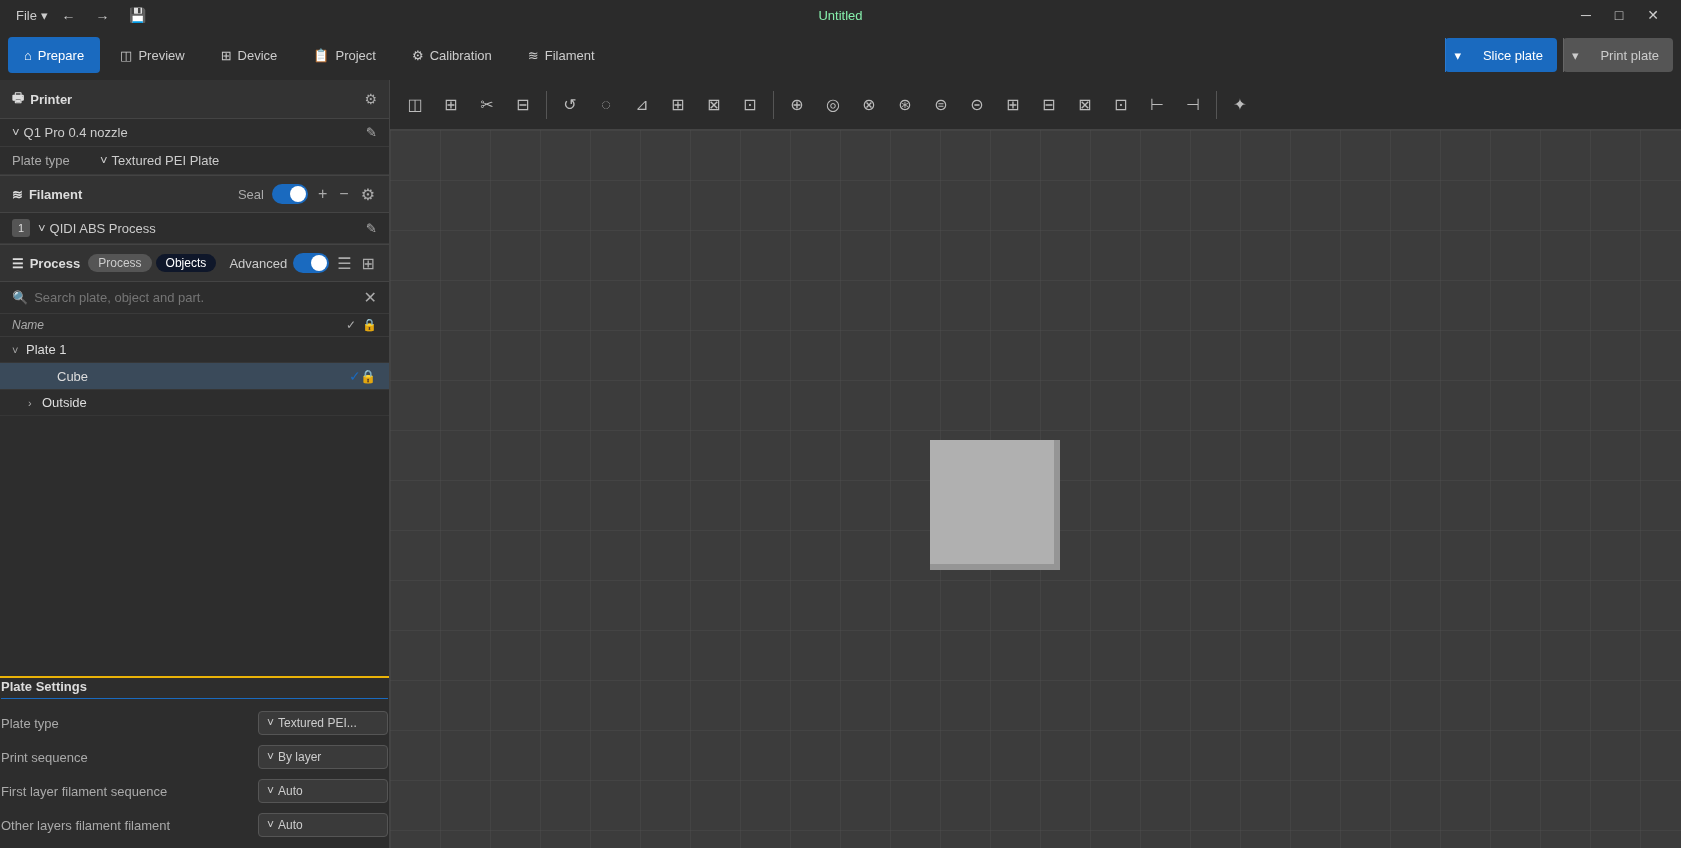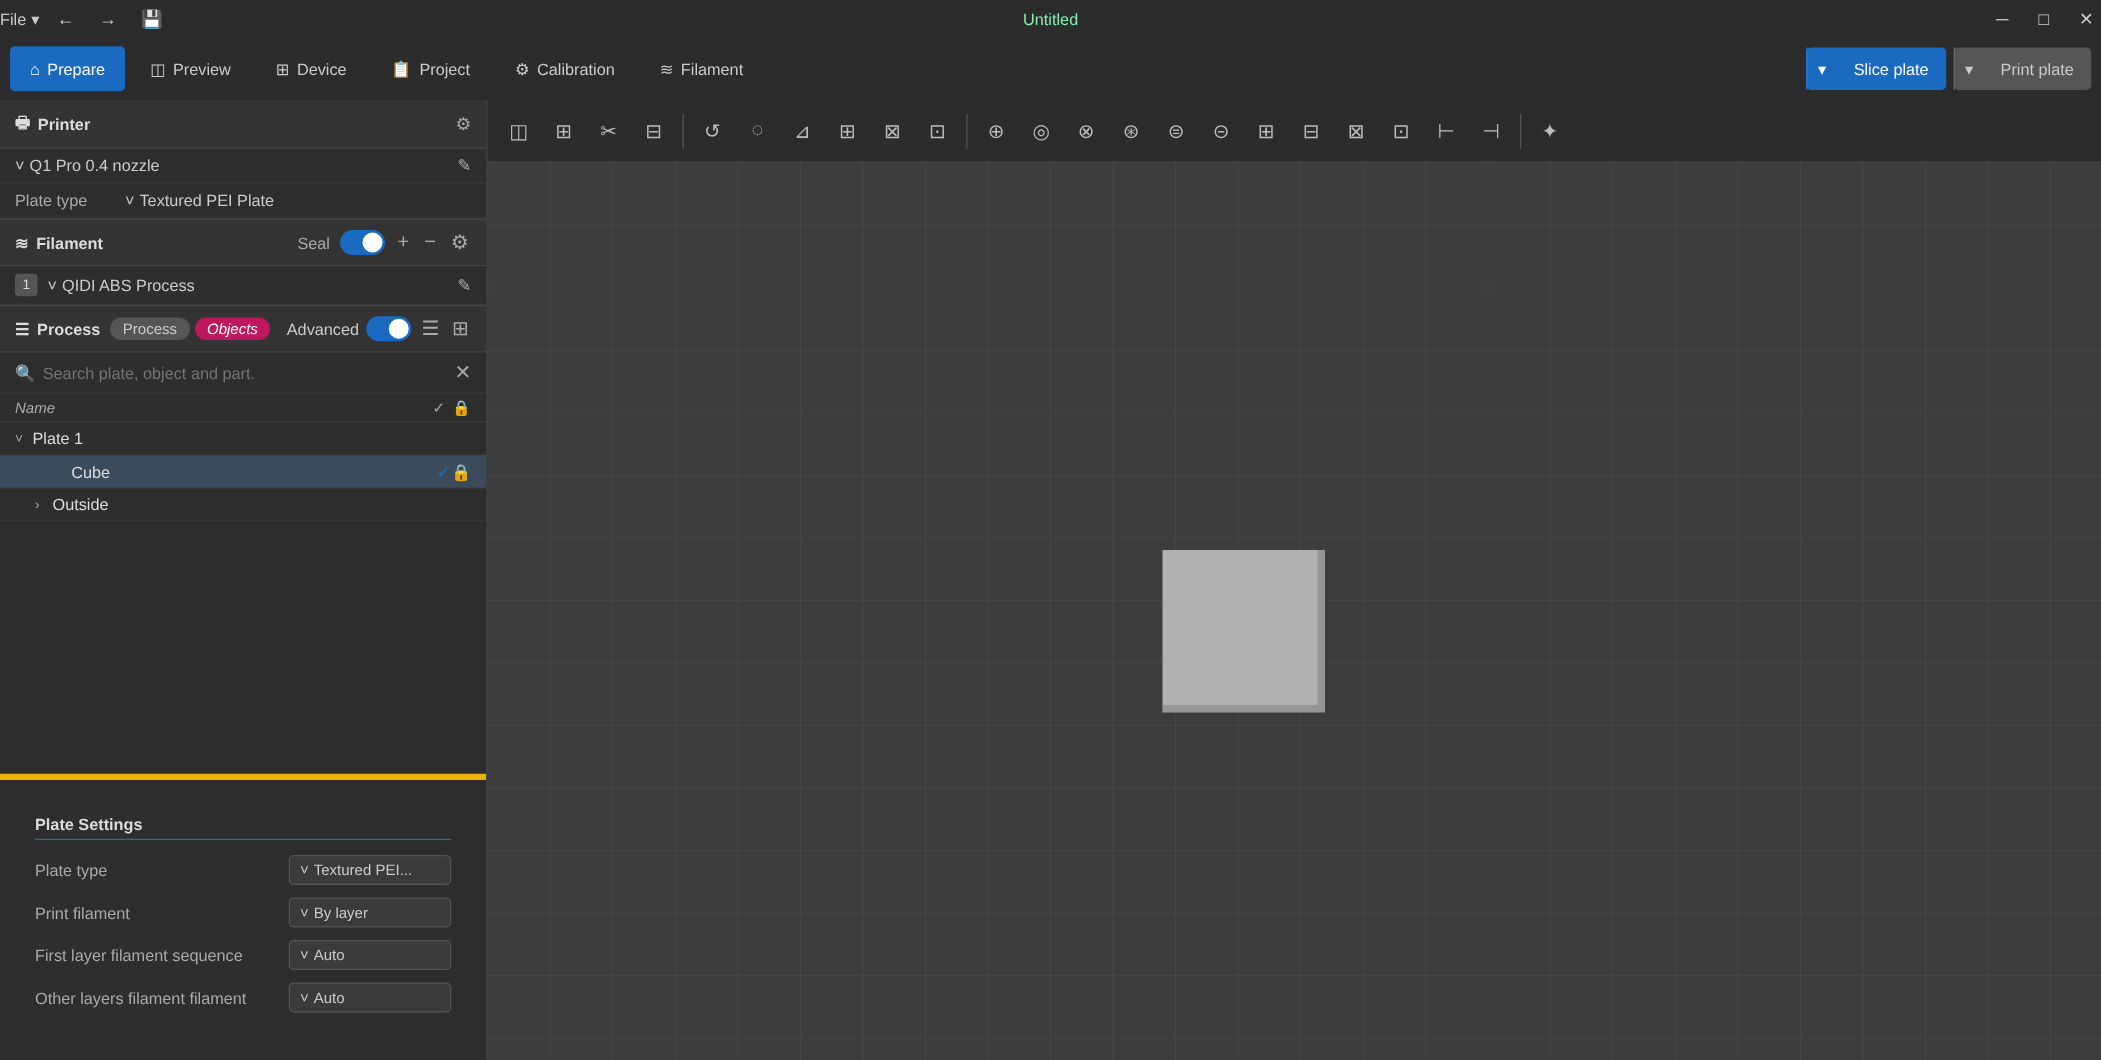--- a/index.html
+++ b/index.html
@@ -1,19 +1,19 @@
 <!DOCTYPE html>
 <html><head>
   <meta charset="utf-8">
   <style>
     * { box-sizing: border-box; margin: 0; padding: 0; }
     body { width: 1681px; height: 848px; background: #3c3c3c; font-family: -apple-system, BlinkMacSystemFont, 'Segoe UI', sans-serif; font-size: 13px; color: #e0e0e0; overflow: hidden; }
 
     
-    .titlebar { height: 30px; background: #2b2b2b; display: flex; align-items: center; justify-content: space-between; padding: 0 0; }
+    .titlebar { height: 30px; background: #2b2b2b; display: flex; align-items: center; justify-content: space-between; padding: 0 16px; }
     .titlebar-left { display: flex; align-items: center; gap: 8px; }
     .titlebar-center { position: absolute; left: 50%; transform: translateX(-50%); font-size: 13px; color: #86efac; }
     .titlebar-right { display: flex; gap: 12px; }
     .titlebar-btn { background: none; border: none; color: #ccc; cursor: pointer; font-size: 14px; padding: 2px 6px; }
     .file-menu { display: flex; align-items: center; gap: 4px; background: none; border: none; color: #ccc; cursor: pointer; font-size: 13px; }
 
     
     .navbar { height: 50px; background: #2b2b2b; display: flex; align-items: center; padding: 0 8px; gap: 4px; }
     .nav-btn { display: flex; align-items: center; gap: 6px; padding: 6px 16px; background: none; border: none; color: #ccc; cursor: pointer; font-size: 13px; border-radius: 4px; height: 36px; }
     .nav-btn.active { background: #1a6abf; color: #fff; }
@@ -56,21 +56,21 @@
     .filament-num { width: 18px; height: 18px; background: #555; border-radius: 3px; display: flex; align-items: center; justify-content: center; font-size: 11px; color: #ddd; margin-right: 8px; }
     .filament-name { color: #ccc; font-size: 13px; display: flex; align-items: center; gap: 4px; }
     .filament-edit { margin-left: auto; background: none; border: none; color: #aaa; cursor: pointer; }
 
     
     .process-header { display: flex; align-items: center; padding: 8px 12px; background: #333; border-bottom: 1px solid #444; border-top: 1px solid #444; }
     .process-title { display: flex; align-items: center; gap: 6px; font-weight: 600; color: #ddd; }
     .process-tabs { display: flex; gap: 4px; margin-left: 8px; }
     .process-tab { padding: 2px 10px; border-radius: 10px; font-size: 12px; cursor: pointer; border: none; }
     .process-tab.inactive { background: #555; color: #ccc; }
-    .process-tab.active { background: #be185d; color: #fff; font-style: italic; }
+    .process-tab.active { background: #0f172a; color: #fff; }
     .process-right { margin-left: auto; display: flex; align-items: center; gap: 6px; }
     .advanced-label { color: #ccc; font-size: 13px; }
     .toggle-blue { width: 36px; height: 20px; background: #1a6abf; border-radius: 10px; position: relative; cursor: pointer; }
     .toggle-blue-knob { width: 16px; height: 16px; background: #fff; border-radius: 50%; position: absolute; top: 2px; right: 2px; }
 
     
     .search-row { display: flex; align-items: center; padding: 6px 12px; border-bottom: 1px solid #3a3a3a; gap: 6px; }
     .search-icon-wrap { color: #aaa; }
     .search-input { flex: 1; background: none; border: none; color: #ccc; font-size: 13px; outline: none; }
     .search-clear { background: none; border: none; color: #aaa; cursor: pointer; font-size: 16px; }
@@ -82,21 +82,21 @@
 
     .tree-item { padding: 5px 12px; display: flex; align-items: center; cursor: pointer; border-bottom: 1px solid #363636; }
     .tree-item.selected { background: #3a4a5a; padding-left: 41px; }
     .tree-indent { width: 16px; }
     .tree-arrow { width: 14px; color: #aaa; font-size: 11px; }
     .tree-label { flex: 1; color: #ddd; font-size: 13px; }
     .tree-check { color: #1a6abf; font-size: 14px; }
     .tree-lock { color: #c0851a; font-size: 13px; }
 
     
-    .plate-settings { padding: 28px; border-top: 5px solid #eab308; margin-top: auto; }
+    .plate-settings { padding: 1px; border-top: 2px solid #eab308; margin-top: auto; }
     .plate-settings-title { font-weight: 700; color: #ddd; font-size: 13px; margin-bottom: 12px; border-bottom: 1px solid #1a6abf; padding-bottom: 4px; }
     .settings-row { display: flex; align-items: center; margin-bottom: 10px; gap: 8px; }
     .settings-label { color: #aaa; font-size: 13px; flex: 1; }
     .settings-value { min-width: 130px; }
     .select-box { background: #3a3a3a; border: 1px solid #555; border-radius: 4px; color: #ccc; padding: 4px 8px; font-size: 12px; display: flex; align-items: center; gap: 4px; cursor: pointer; width: 130px; }
     .checkbox-box { width: 16px; height: 16px; border: 1px solid #666; background: #3a3a3a; border-radius: 2px; }
 
     
     .canvas-area { flex: 1; background: #3c3c3c; position: relative; overflow: hidden; }
 
@@ -276,21 +276,21 @@
         <span class="settings-label">Plate type</span>
         <div class="settings-value">
           <div class="select-box">
             <span>˅</span>
             <span>Textured PEI...</span>
           </div>
         </div>
       </div>
 
       <div class="settings-row">
-        <span class="settings-label">Print filament</span>
+        <span class="settings-label">Print sequence</span>
         <div class="settings-value">
           <div class="select-box">
             <span>˅</span>
             <span>By layer</span>
           </div>
         </div>
       </div>
 
 
       <div class="settings-row">

